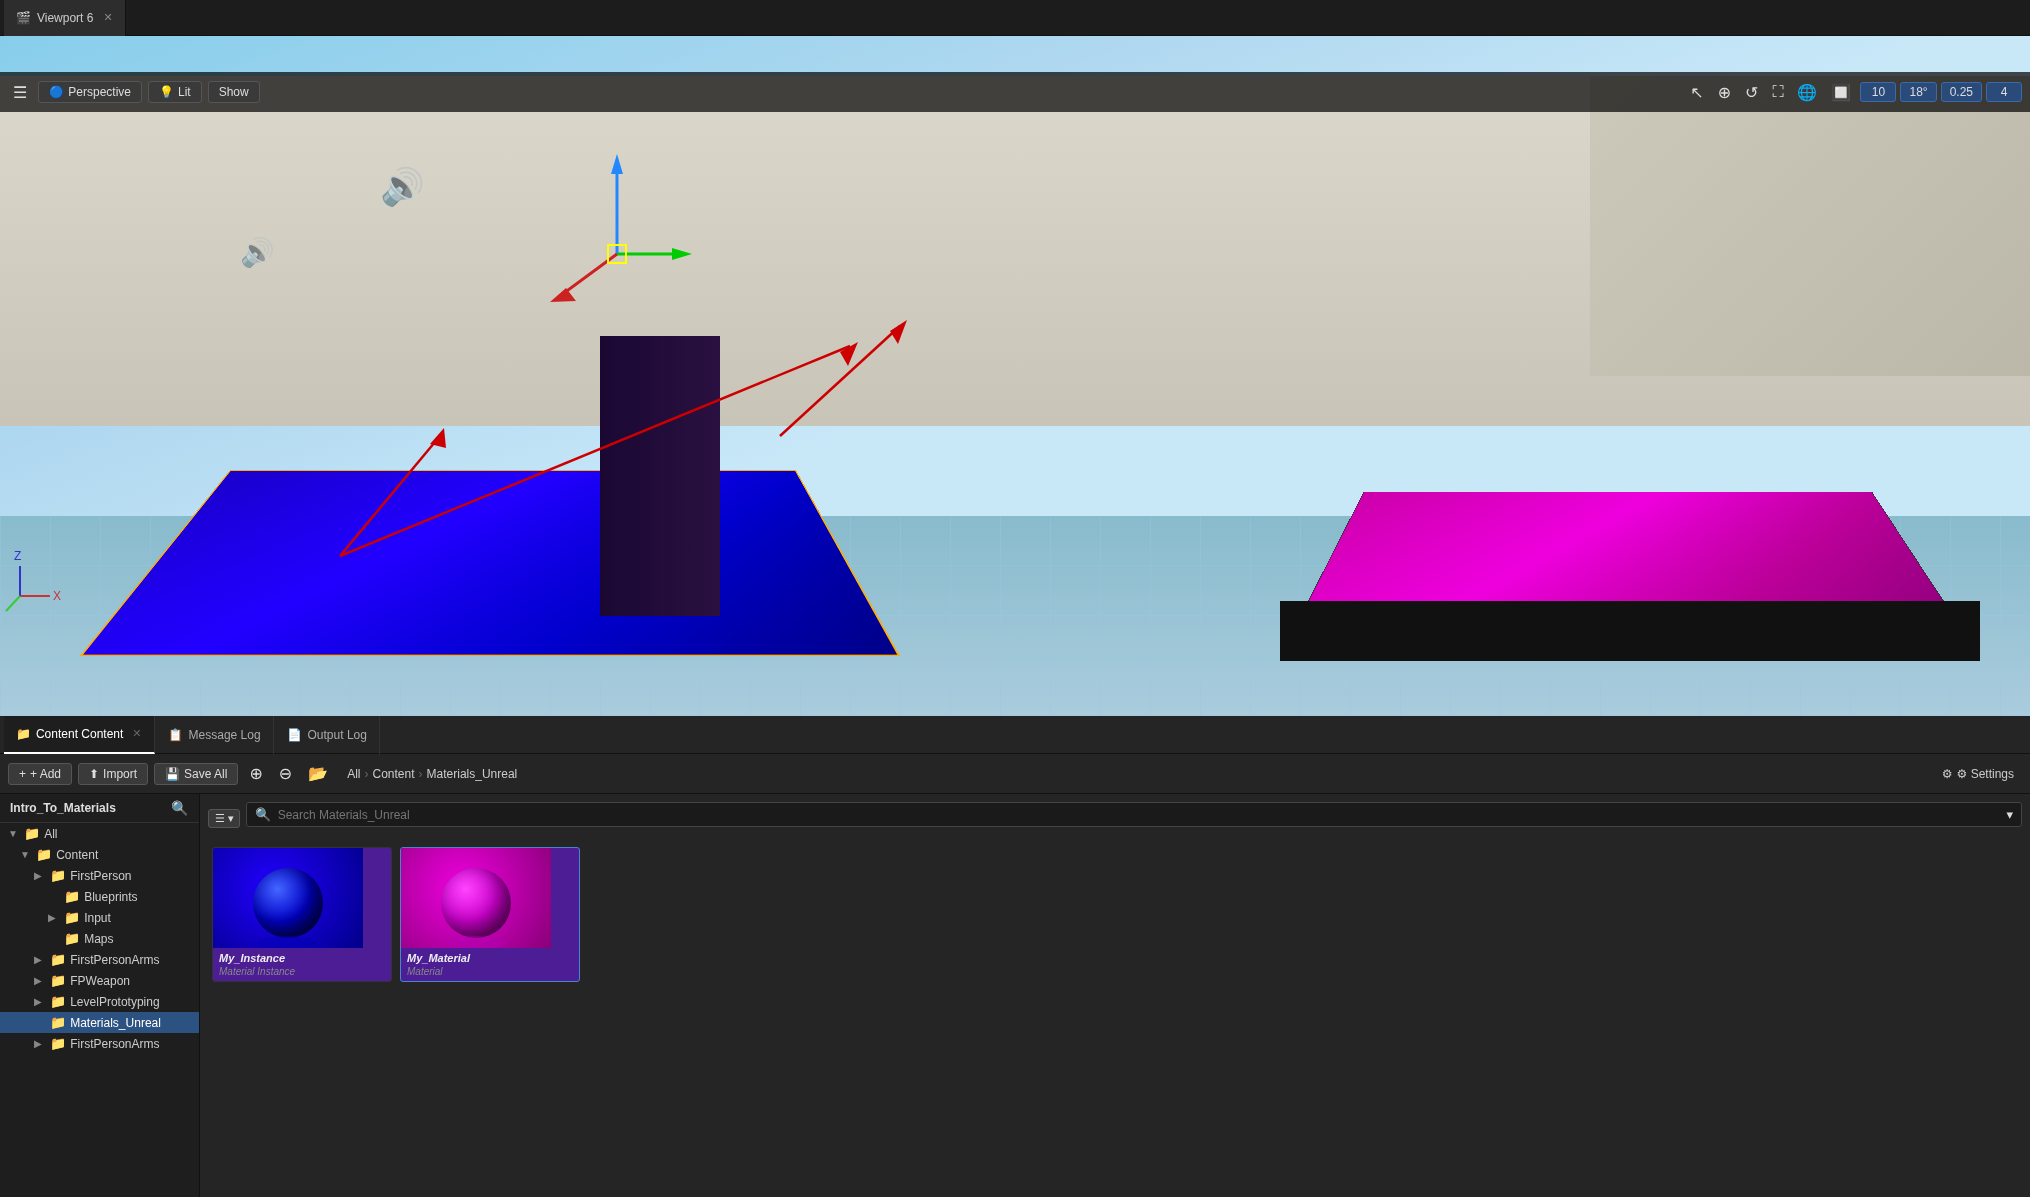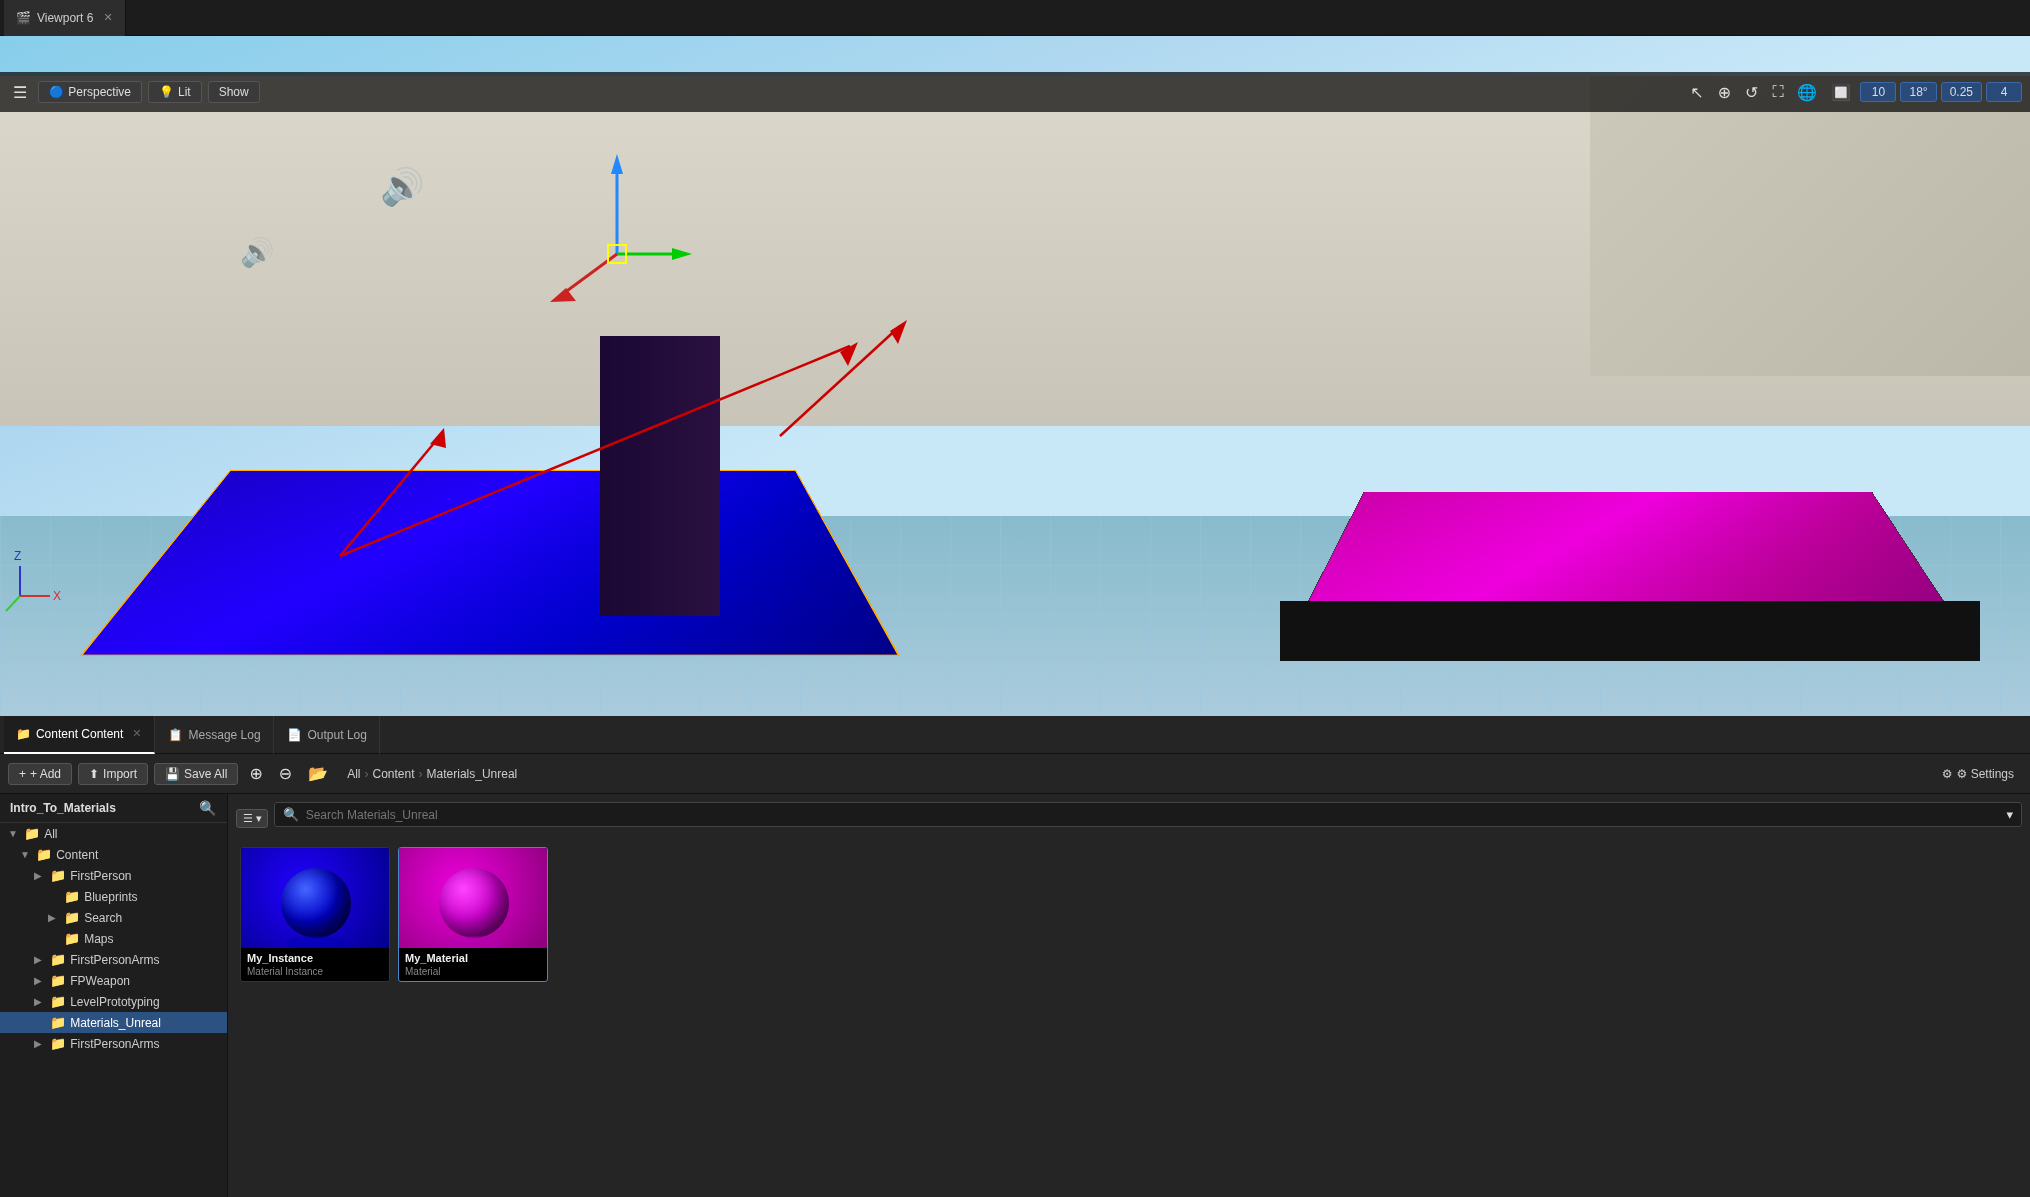--- a/index.html
+++ b/index.html
@@ -251,21 +251,21 @@
 
     
     .cb-main {
       display: flex;
       flex: 1;
       overflow: hidden;
     }
 
     
     .cb-sidebar {
-      width: 228px;
+      width: 200px;
       background: #1e1e1e;
       border-right: 1px solid #111;
       overflow-y: auto;
       flex-shrink: 0;
     }
     .cb-sidebar-header {
       display: flex; align-items: center; justify-content: space-between;
       padding: 6px 10px;
       font-size: 12px; font-weight: bold; color: #ddd;
       border-bottom: 1px solid #333;
@@ -320,26 +320,27 @@
       cursor: pointer;
       display: flex; align-items: center; gap: 3px;
     }
     .assets-grid {
       display: flex;
       flex-wrap: wrap;
       gap: 8px;
       padding: 4px;
     }
     .asset-item {
-      width: 150px;
-      background: #000000;
+      width: 180px;
+      background: #4c1d95;
       border: 1px solid #333;
       border-radius: 3px;
       cursor: pointer;
       overflow: hidden;
+      font-style: italic;
     }
     .asset-thumbnail {
       width: 150px;
       height: 100px;
       display: flex; align-items: center; justify-content: center;
       position: relative;
       overflow: hidden;
     }
     .asset-thumb-blue {
       background: radial-gradient(circle at 40% 40%, #2200ff, #000088);
@@ -551,21 +552,21 @@
         <span>FirstPerson</span>
       </div>
       <div class="tree-item tree-indent-3">
         <span class="tree-arrow"></span>
         <span class="tree-folder">📁</span>
         <span>Blueprints</span>
       </div>
       <div class="tree-item tree-indent-3">
         <span class="tree-arrow">▶</span>
         <span class="tree-folder">📁</span>
-        <span>Search</span>
+        <span>Input</span>
       </div>
       <div class="tree-item tree-indent-3">
         <span class="tree-arrow"></span>
         <span class="tree-folder">📁</span>
         <span>Maps</span>
       </div>
       <div class="tree-item tree-indent-2">
         <span class="tree-arrow">▶</span>
         <span class="tree-folder">📁</span>
         <span>FirstPersonArms</span>

